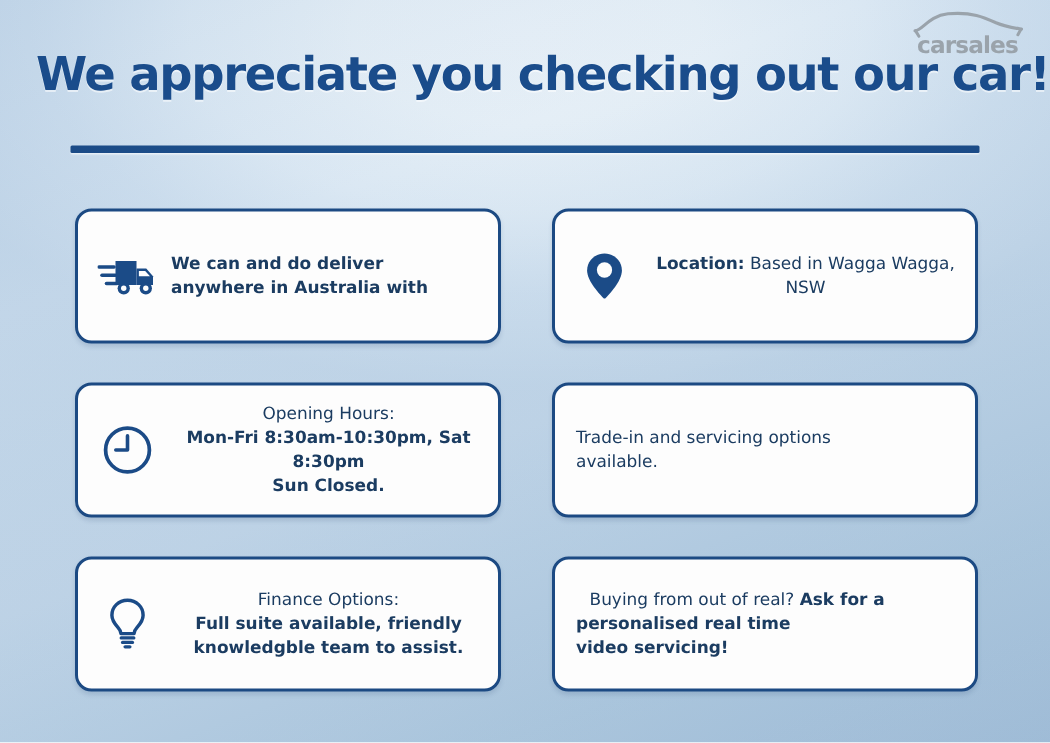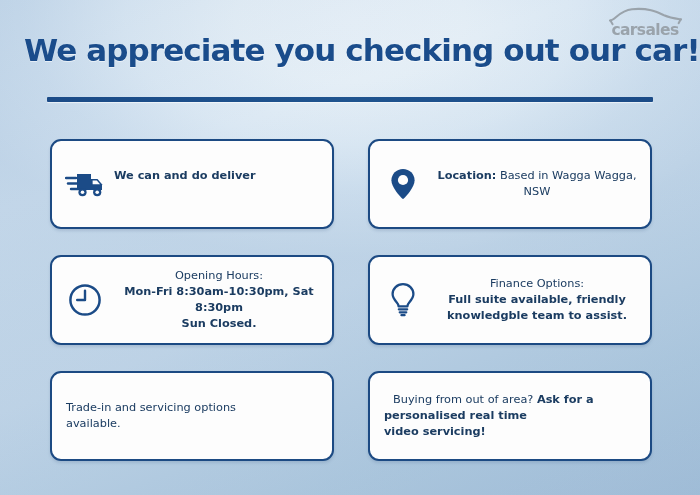--- a/index.html
+++ b/index.html
@@ -163,21 +163,21 @@
           <path d="M26 10 H32.5 L37 15.2 V21 H26 Z" fill="#1b4b87"></path>
           <path d="M27.6 11.6 H31.8 L35 15.2 H27.6 Z" fill="#fdfdfd"></path>
           <circle cx="17.5" cy="23.2" r="4.1" fill="#1b4b87"></circle>
           <circle cx="17.5" cy="23.2" r="1.8" fill="#fdfdfd"></circle>
           <circle cx="32.2" cy="23.2" r="4.1" fill="#1b4b87"></circle>
           <circle cx="32.2" cy="23.2" r="1.8" fill="#fdfdfd"></circle>
         </svg>
       </div>
       <div class="card-body">
         <span class="semi">We can and do deliver</span><br>
-        <br>
+        <span class="semi">anywhere in Australia with</span><br>
       </div>
     </div>
 
     <div class="card">
       <div class="card-icon">
         <svg width="28" height="34" viewBox="0 0 28 34" aria-hidden="true">
           <path d="M14 2 C7.4 2 2.4 7 2.4 13.3 C2.4 20.4 11 29.4 13.2 31.6 C13.7 32.1 14.3 32.1 14.8 31.6 C17 29.4 25.6 20.4 25.6 13.3 C25.6 7 20.6 2 14 2 Z" fill="#1b4b87"></path>
           <circle cx="14" cy="13" r="5.1" fill="#fdfdfd"></circle>
         </svg>
       </div>
@@ -191,20 +191,27 @@
       <div class="card-icon">
         <svg width="36" height="36" viewBox="0 0 36 36" aria-hidden="true">
           <circle cx="18" cy="18" r="14.6" fill="none" stroke="#1b4b87" stroke-width="2.5"></circle>
           <path d="M18 8.6 V18 H10.2" fill="none" stroke="#1b4b87" stroke-width="2.4" stroke-linecap="round" stroke-linejoin="round"></path>
         </svg>
       </div>
       <div class="card-body nudge">
         <span class="ttl">Opening Hours:</span>
         <span class="semi">Mon-Fri 8:30am-10:30pm, Sat 8:30pm</span><br>
         <span class="semi">Sun Closed.</span>
+      </div>
+    </div>
+
+    <div class="card centered">
+      <div class="card-body center-txt">
+        <span class="ttl">Trade-in and servicing options</span>
+        <span class="txt">available.</span>
       </div>
     </div>
 
     <div class="card">
       <div class="card-icon">
         <svg width="30" height="38" viewBox="0 0 30 38" aria-hidden="true">
           <path d="M15 3.2 C9 3.2 4.6 7.6 4.6 13.1 C4.6 16.7 6.6 19 8.6 21.2 C9.9 22.6 10.6 23.6 10.6 25.4 H19.4 C19.4 23.6 20.1 22.6 21.4 21.2 C23.4 19 25.4 16.7 25.4 13.1 C25.4 7.6 21 3.2 15 3.2 Z" fill="none" stroke="#1b4b87" stroke-width="2.3" stroke-linejoin="round"></path>
           <g stroke="#1b4b87" stroke-width="2.2" stroke-linecap="round">
             <line x1="10.8" y1="28.3" x2="19.2" y2="28.3"></line>
             <line x1="11.7" y1="31.3" x2="18.3" y2="31.3"></line>
@@ -214,27 +221,20 @@
       </div>
       <div class="card-body nudge">
         <span class="ttl">Finance Options:</span>
         <span class="semi">Full suite available, friendly</span><br>
         <span class="semi">knowledgble team to assist.</span>
       </div>
     </div>
 
     <div class="card centered">
       <div class="card-body center-txt">
-        <span class="ttl">Trade-in and servicing options</span>
-        <span class="txt">available.</span>
-      </div>
-    </div>
-
-    <div class="card centered">
-      <div class="card-body center-txt">
-        <span class="ttl ind">Buying from out of area?</span>
+        <span class="ttl ind">Buying from out of real?</span>
         <span class="semi">Ask for a personalised real time</span><br>
         <span class="semi">video servicing!</span>
       </div>
     </div>
 
   </div>
 </div>
 
 </body></html>

